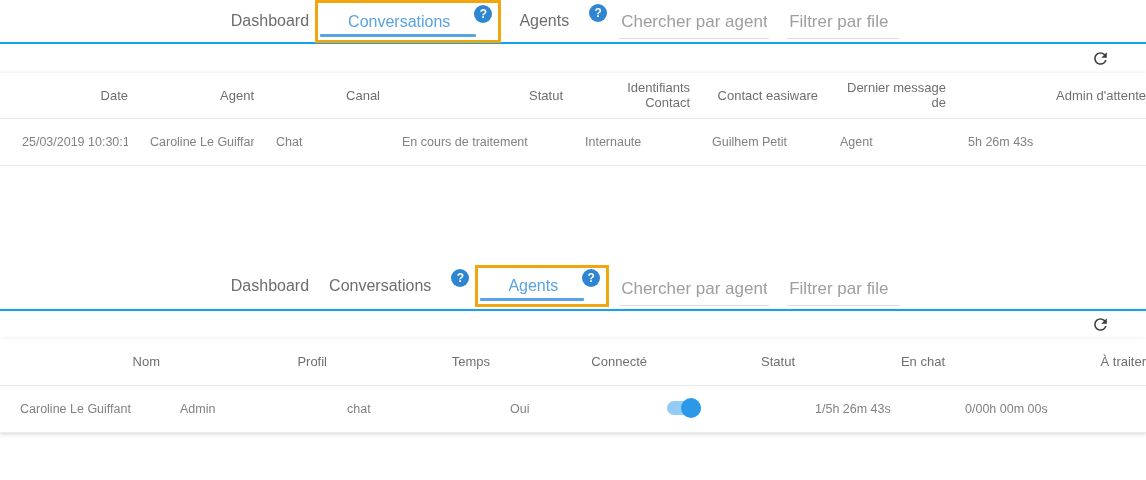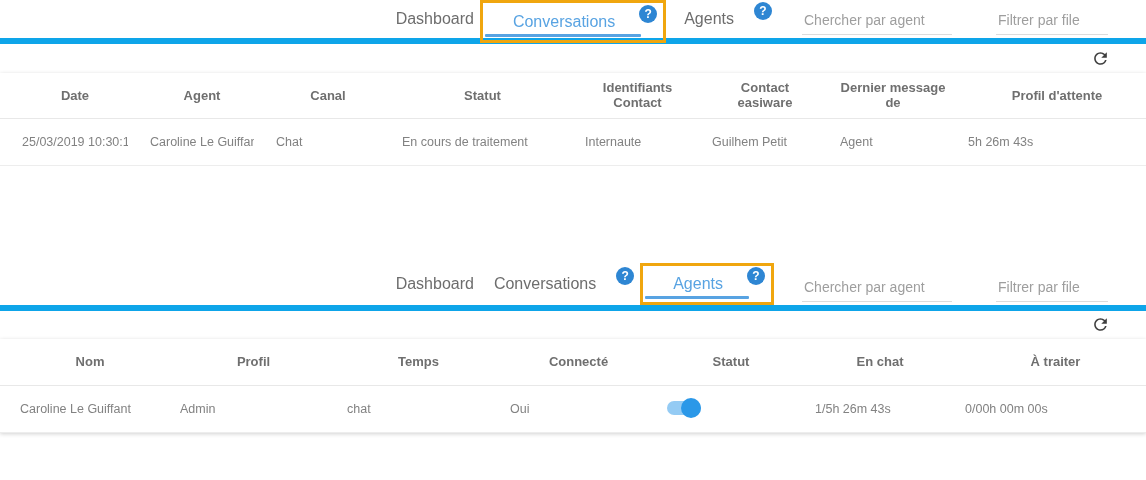--- a/index.html
+++ b/index.html
@@ -2,22 +2,22 @@
 <html><head>
 <meta charset="utf-8">
 <style>
   * { margin:0; padding:0; box-sizing:border-box; }
   html,body { width:1146px; height:480px; background:#fff; overflow:hidden;
     font-family:"Liberation Sans","DejaVu Sans",sans-serif; }
 
   .view { width:100%; }
 
   
-  .tabbar { position:relative; display:flex; justify-content:flex-end;
-    border-bottom:6px solid #0ea5e9; background:#fff; }
+  .tabbar { position:relative; display:flex; justify-content:center;
+    border-bottom:2px solid #0ea5e9; background:#fff;gap:8px; }
   .s1 .tabbar { height:44px; }
   .s2 .tabbar { height:48px; }
   .tabs { display:flex; align-items:center; height:100%; padding-left:22px; }
   .tab { display:flex; align-items:center; height:100%; padding:0 16px;
     font-size:16px; color:#6d6d6d; cursor:pointer; white-space:nowrap; position:relative; }
   .tab:first-child { padding-left:0; padding-right:4px; }
   .tab.active { color:#58a3e2; }
   .tab.active::after { content:""; position:absolute; left:0; right:0; bottom:4px;
     height:3px; background:#58a3e2; border-radius:1px; }
 
@@ -29,37 +29,37 @@
   .annotation-box { display:flex; align-items:center; border:3px solid #f0a60e;
     padding:0 2px 0 10px; margin:0 2px; }
   .s1 .annotation-box { height:43px; align-self:flex-start; }
   .s2 .annotation-box { height:42px; }
   .annotation-box .tab { padding:0 20px; }
   .annotation-box .tab.active::after { bottom:3px; left:-8px; right:-6px; }
 
   
   .filters { display:flex; align-items:flex-end; gap:18px; padding:0 38px 3px 0; }
   .filter-input { border:none; border-bottom:1px solid #dcdcdc; outline:none;
-    font-family:inherit; font-size:14px; color:#a16207; padding:4px 2px 6px 2px;
-    background:transparent;margin-left:26px; }
+    font-family:inherit; font-size:17px; color:#a16207; padding:4px 2px 6px 2px;
+    background:transparent; }
   .filter-input::placeholder { color:#9e9e9e; opacity:1; }
   .w-agent { width:150px; } .w-contact { width:152px; } .w-file { width:112px; }
 
   
   .toolbar { display:flex; justify-content:flex-end; align-items:center;
     background:#fff; padding-right:34px; }
   .s1 .toolbar { height:29px; } .s2 .toolbar { height:28px; }
   .refresh-btn { border:none; background:none; cursor:pointer; width:24px; height:24px;
     display:flex; align-items:center; justify-content:center; padding:0; }
   .refresh-btn svg { width:19px; height:19px; fill:#3f3f3f; }
 
   
   .card { background:#fff; box-shadow:0 1px 4px rgba(0,0,0,0.18); }
   table { width:1146px; border-collapse:collapse; table-layout:fixed; }
-  th { text-align:center; font-size:13px; font-weight:bold; color:#6f6f6f;
+  th { text-align:right; font-size:13px; font-weight:normal; color:#6f6f6f;
     border-bottom:1px solid #e8e8e8; }
   td { font-size:12.5px; color:#828282; border-bottom:1px solid #ededed;
     overflow:hidden; white-space:nowrap; }
   .s1 th, .s1 td { padding-left:22px; }
   .s2 th, .s2 td { padding-left:20px; }
   .s1 th { height:45px; } .s1 td { height:47px; }
   .s2 th { height:47px; } .s2 td { height:47px; }
 
   .gap { height:97px; background:#fff; }
 
@@ -116,21 +116,21 @@
       </colgroup>
       <thead>
         <tr>
           <th>Date</th>
           <th>Agent</th>
           <th>Canal</th>
           <th>Statut</th>
           <th>Identifiants Contact</th>
           <th>Contact easiware</th>
           <th>Dernier message de</th>
-          <th>Profil d'attente</th>
+          <th>Admin d'attente</th>
         </tr>
       </thead>
       <tbody>
         <tr>
           <td>25/03/2019 10:30:16</td>
           <td>Caroline Le Guiffant</td>
           <td>Chat</td>
           <td>En cours de traitement</td>
           <td>Internaute</td>
           <td>Guilhem Petit</td>

